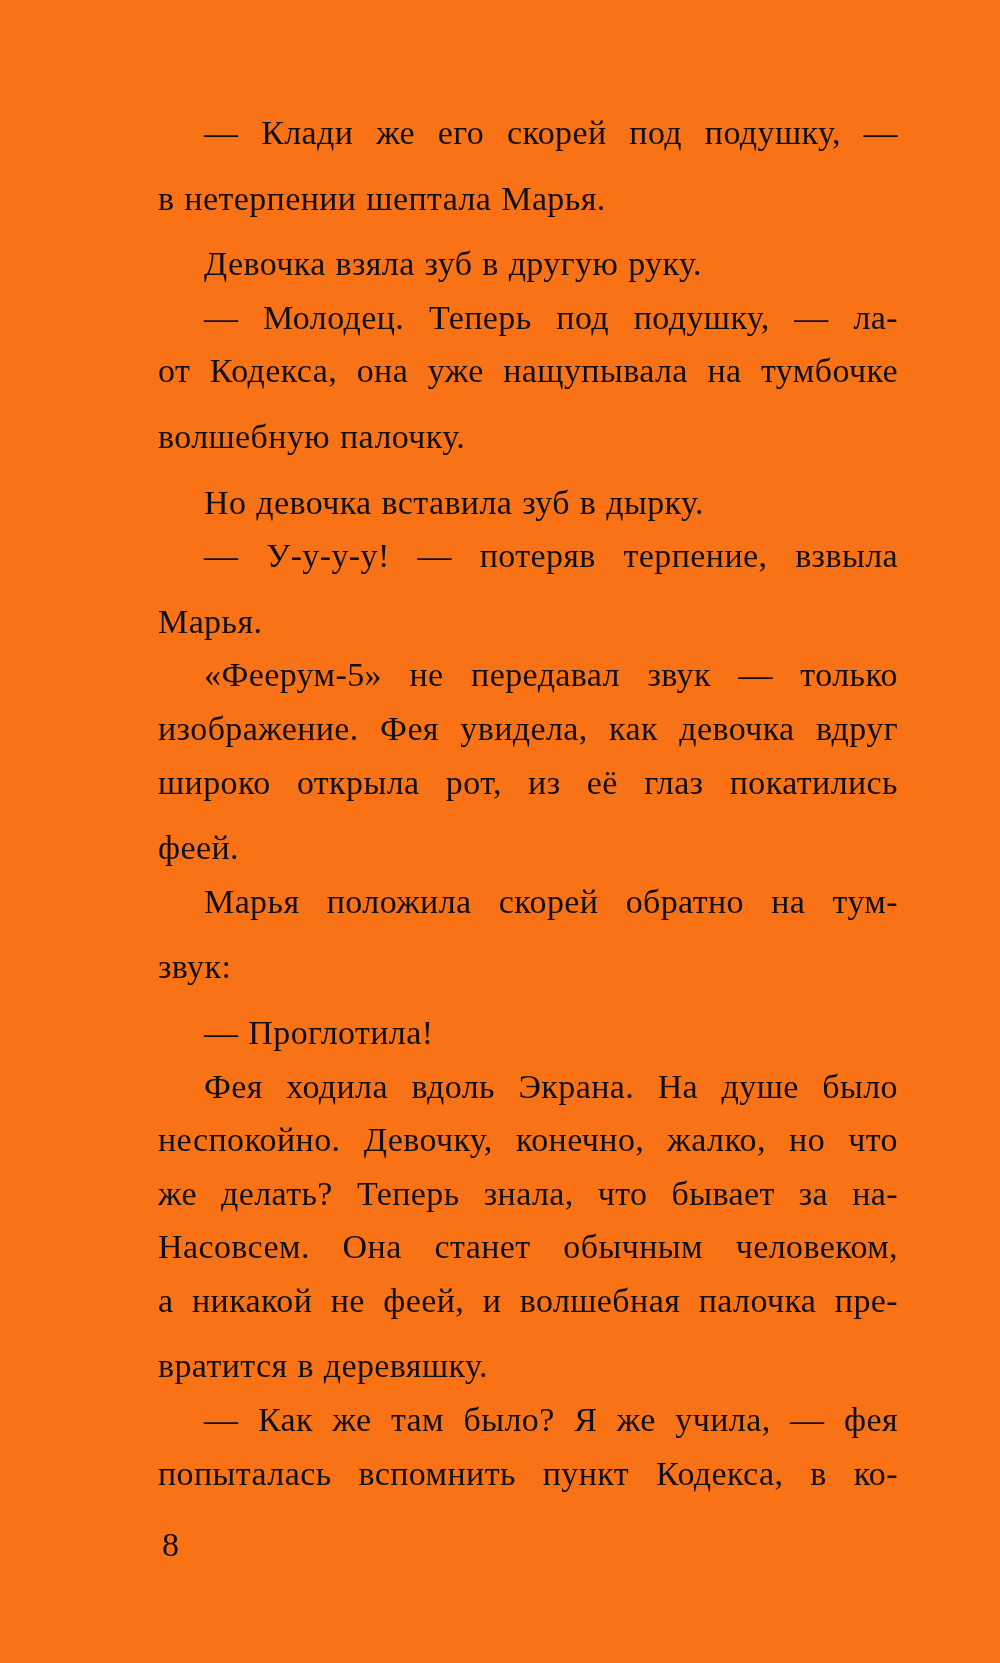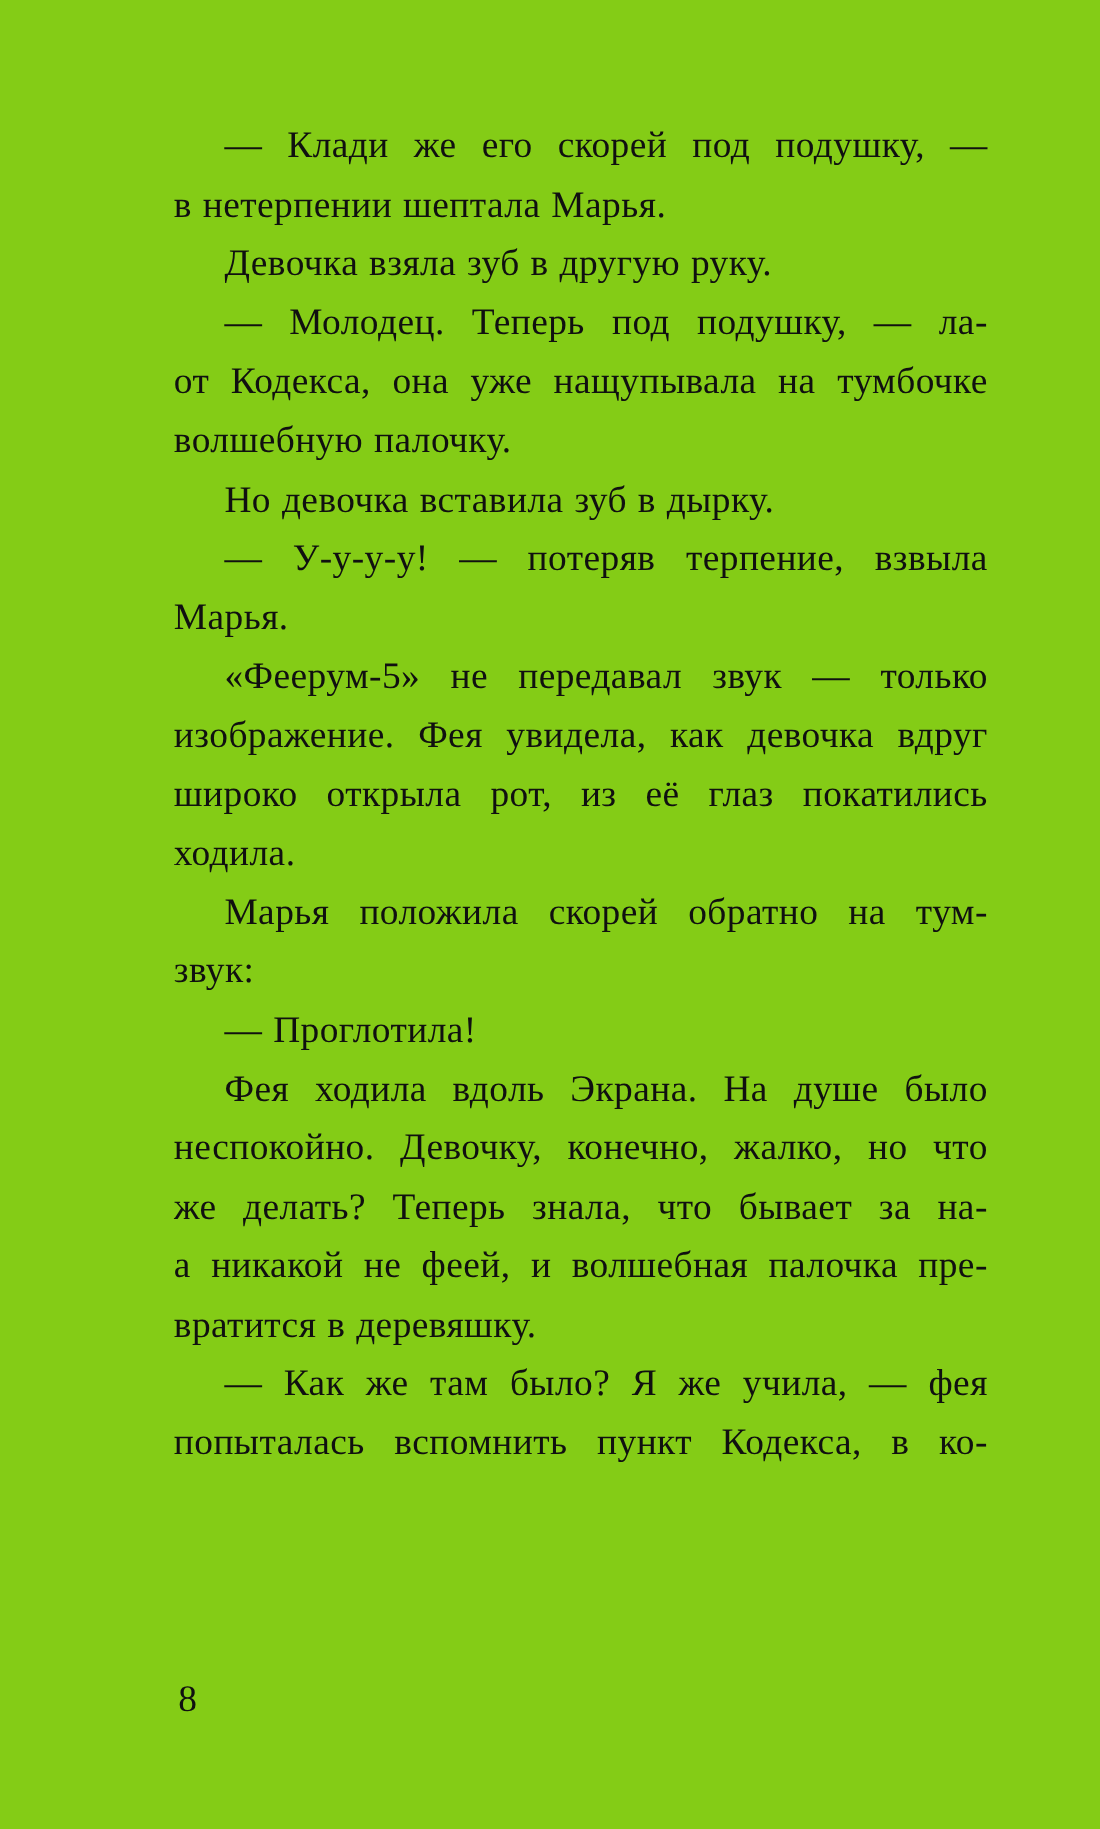--- a/index.html
+++ b/index.html
@@ -5,21 +5,21 @@
   html, body {
     margin: 0;
     padding: 0;
     background: #e8e8e8;
   }
   .page {
     position: relative;
     width: 1000px;
     height: 1663px;
     margin: 0 auto;
-    background: #84cc16;
+    background: #f97316;
     color: #101010;
     font-family: "Liberation Serif", "DejaVu Serif", serif;
     overflow: hidden;
   }
   .text-block {
     position: absolute;
     left: 158px;
     top: 106px;
     width: 740px;
     font-size: 34px;
@@ -30,20 +30,21 @@
   .line {
     height: 53.6px;
     overflow: hidden;
     text-align: justify;
     text-align-last: justify;
     white-space: nowrap;
   }
   .line.last {
     text-align: right;
     text-align-last: left;
+    margin-top: 12px;
   }
   .line.indent {
     text-indent: 46px;
   }
   .page-number {
     position: absolute;
     left: 162px;
     top: 1518px;
     font-size: 34px;
     line-height: 53.6px;
@@ -59,27 +60,28 @@
     <div class="line indent last">Девочка взяла зуб в другую руку.</div>
     <div class="line indent">— Молодец. Теперь под подушку, — ла-</div>
     <div class="line">от Кодекса, она уже нащупывала на тумбочке</div>
     <div class="line last">волшебную палочку.</div>
     <div class="line indent last">Но девочка вставила зуб в дырку.</div>
     <div class="line indent">— У-у-у-у! — потеряв терпение, взвыла</div>
     <div class="line last">Марья.</div>
     <div class="line indent">«Феерум-5» не передавал звук — только</div>
     <div class="line">изображение. Фея увидела, как девочка вдруг</div>
     <div class="line">широко открыла рот, из её глаз покатились</div>
-    <div class="line last">ходила.</div>
+    <div class="line last">феей.</div>
     <div class="line indent">Марья положила скорей обратно на тум-</div>
     <div class="line last">звук:</div>
     <div class="line indent last">— Проглотила!</div>
     <div class="line indent">Фея ходила вдоль Экрана. На душе было</div>
     <div class="line">неспокойно. Девочку, конечно, жалко, но что</div>
     <div class="line">же делать? Теперь знала, что бывает за на-</div>
+    <div class="line">Насовсем. Она станет обычным человеком,</div>
     <div class="line">а никакой не феей, и волшебная палочка пре-</div>
     <div class="line last">вратится в деревяшку.</div>
     <div class="line indent">— Как же там было? Я же учила, — фея</div>
     <div class="line">попыталась вспомнить пункт Кодекса, в ко-</div>
   </div>
 
   <div class="page-number">8</div>
 </div>
 
 </body></html>

